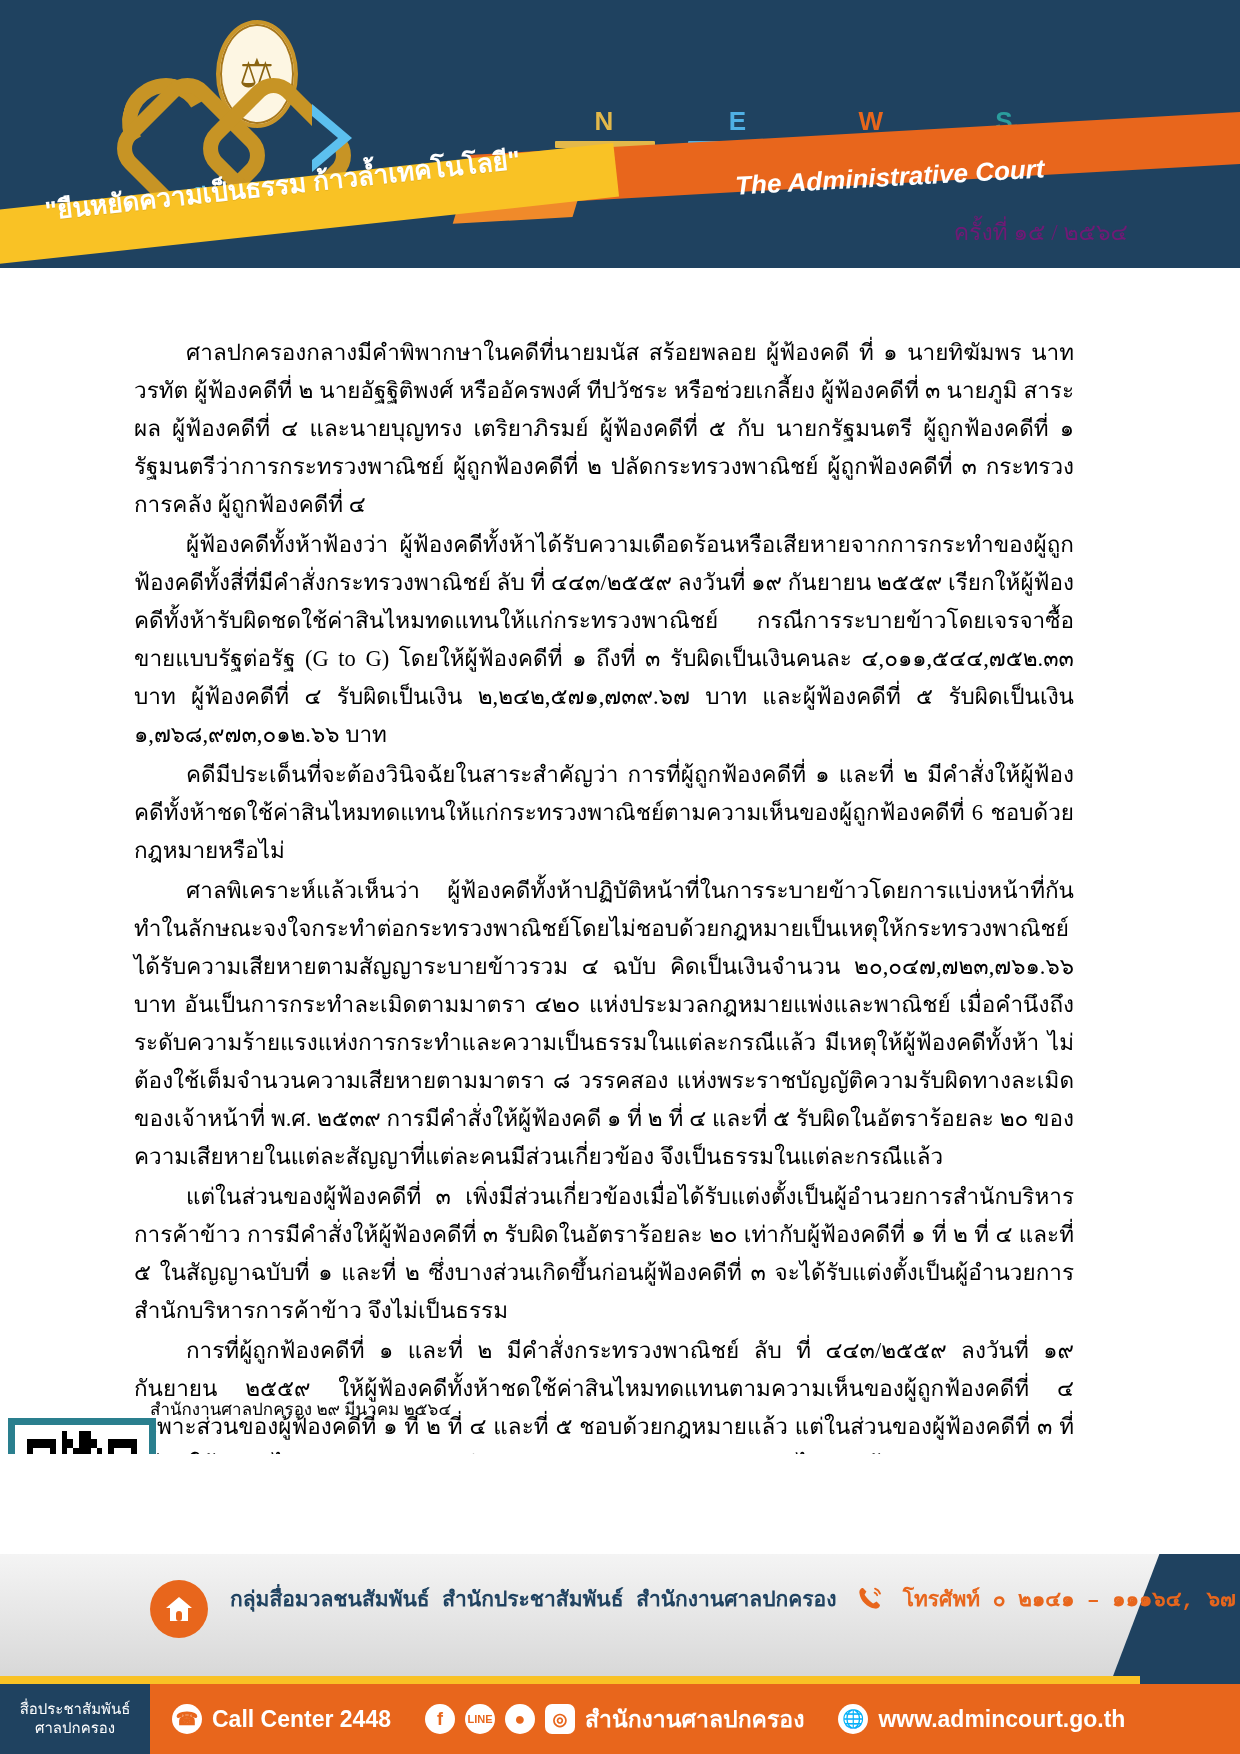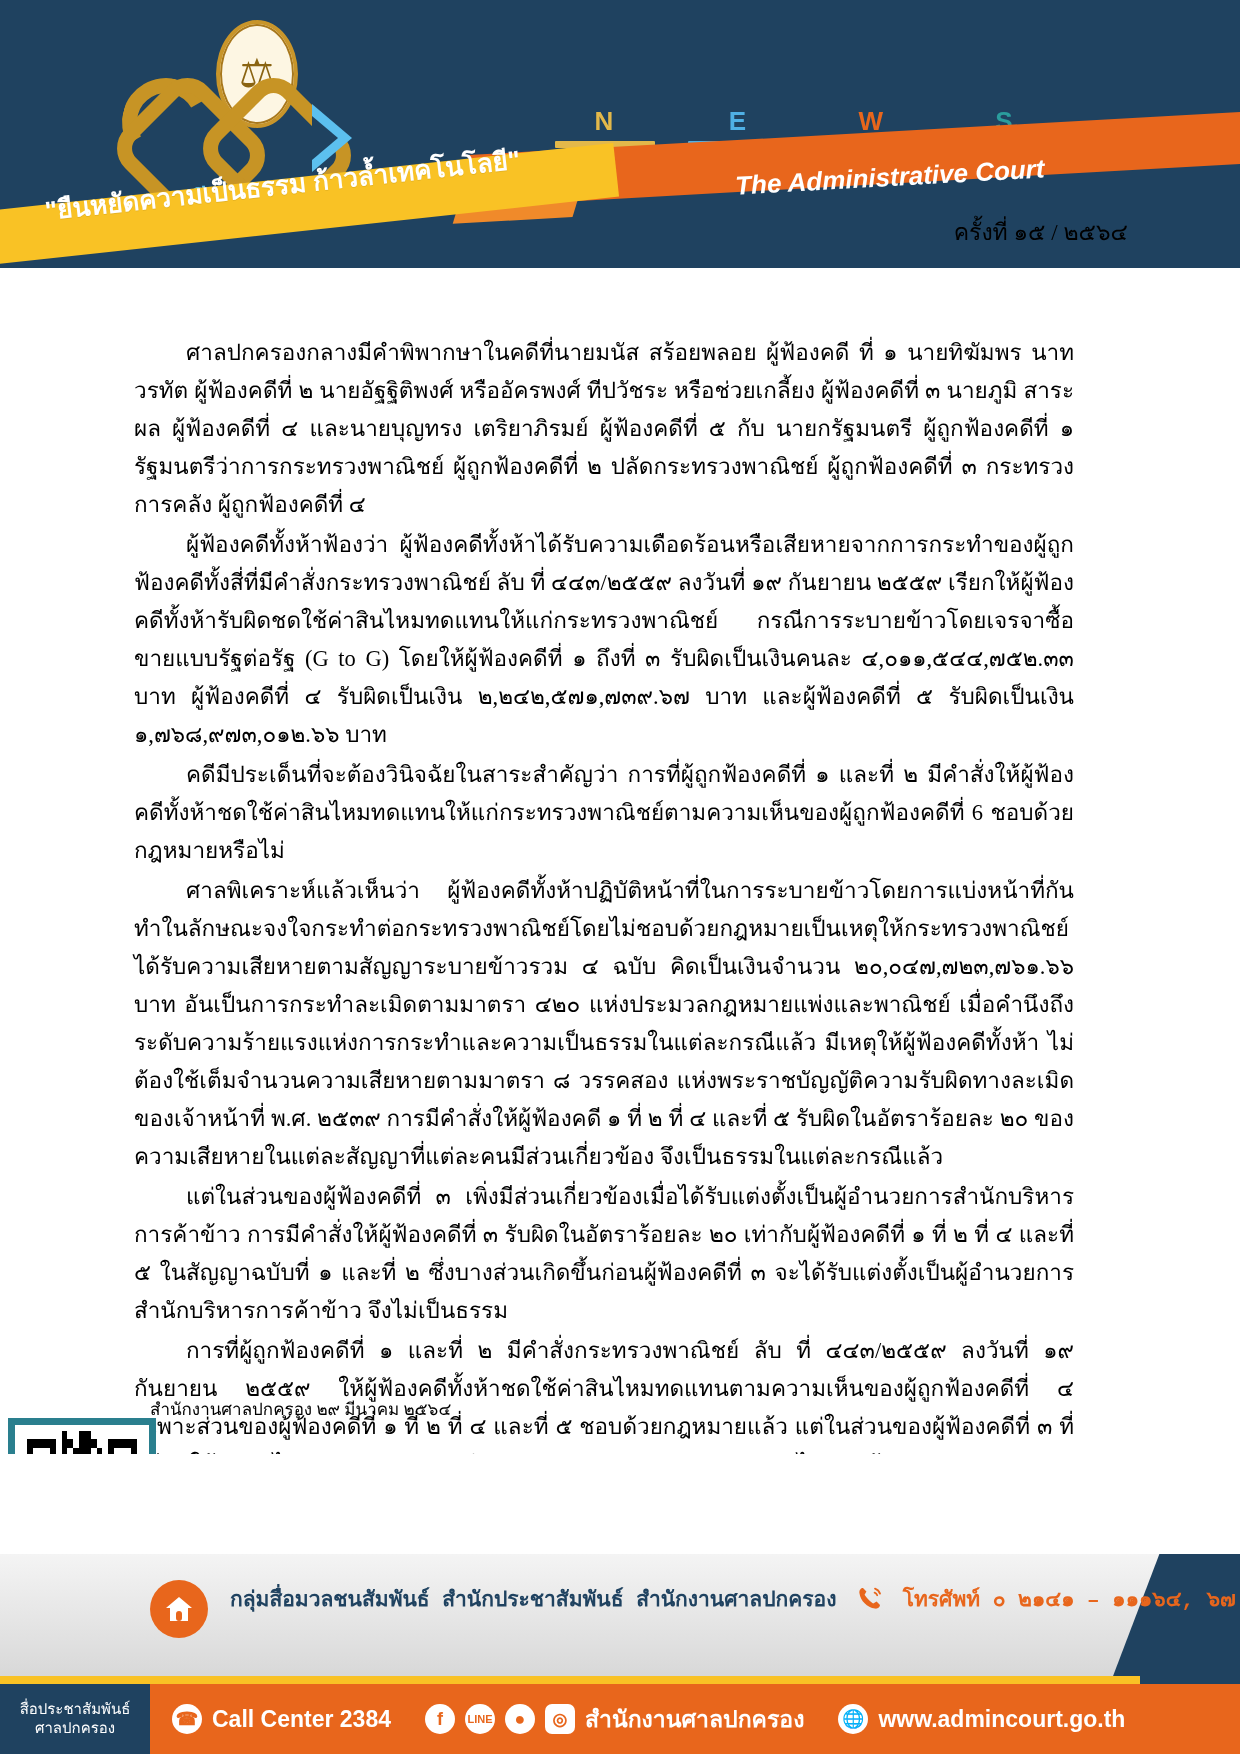--- a/index.html
+++ b/index.html
@@ -192,21 +192,21 @@
     margin-top: 4px;
     border-radius: 1px;
   }
 
   
   .issue {
     position: absolute;
     right: 112px; top: 214px;
     font-family: "Liberation Serif", serif;
     font-size: 23px;
-    color: #000000;
+    color: #701a75;
     white-space: nowrap;
   }
 
   
   .doc-title {
     position: absolute;
     left: 70px; top: 283px;
     width: 1100px;
     text-align: center;
     font-family: "Liberation Serif", serif;
@@ -918,21 +918,21 @@
     <div class="bottom-bar"></div>
     <div class="bottom-orange"></div>
 
     <div class="bottom-teal-tag">
       <span>สื่อประชาสัมพันธ์</span>
       <span>ศาลปกครอง</span>
     </div>
 
     <div class="bottom-items">
       <span class="circ">☎</span>
-      <span>Call Center 2384</span>
+      <span>Call Center 2448</span>
       <span class="gap"></span>
       <span class="circ">f</span>
       <span class="circ" style="font-size:11px;">LINE</span>
       <span class="circ">●</span>
       <span class="sq">◎</span>
       <span>สำนักงานศาลปกครอง</span>
       <span class="gap"></span>
       <span class="circ">🌐</span>
       <span>www.admincourt.go.th</span>
     </div>

